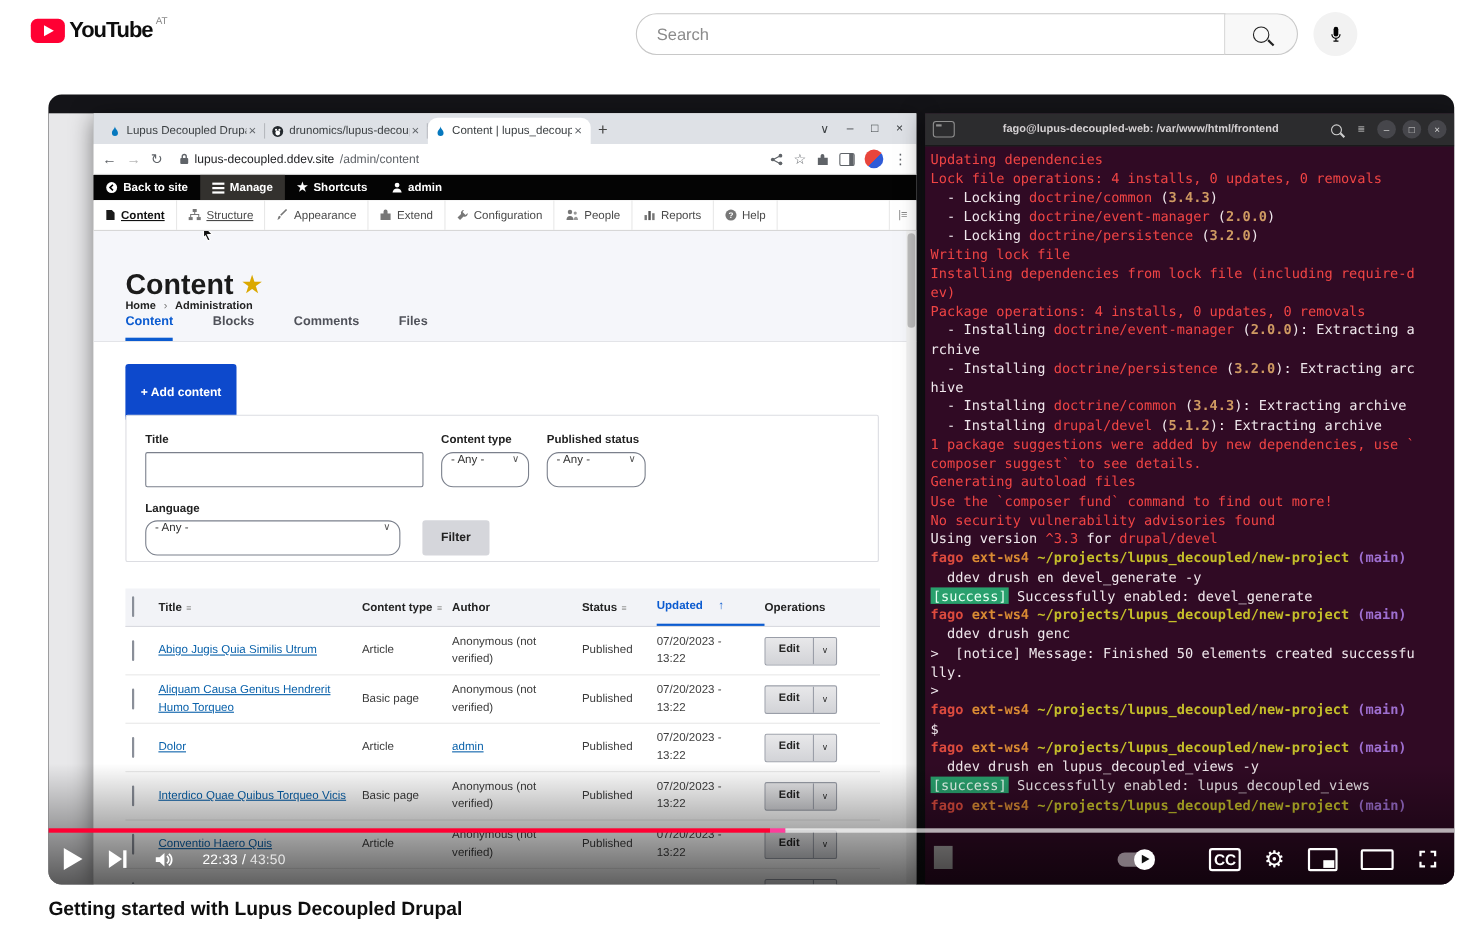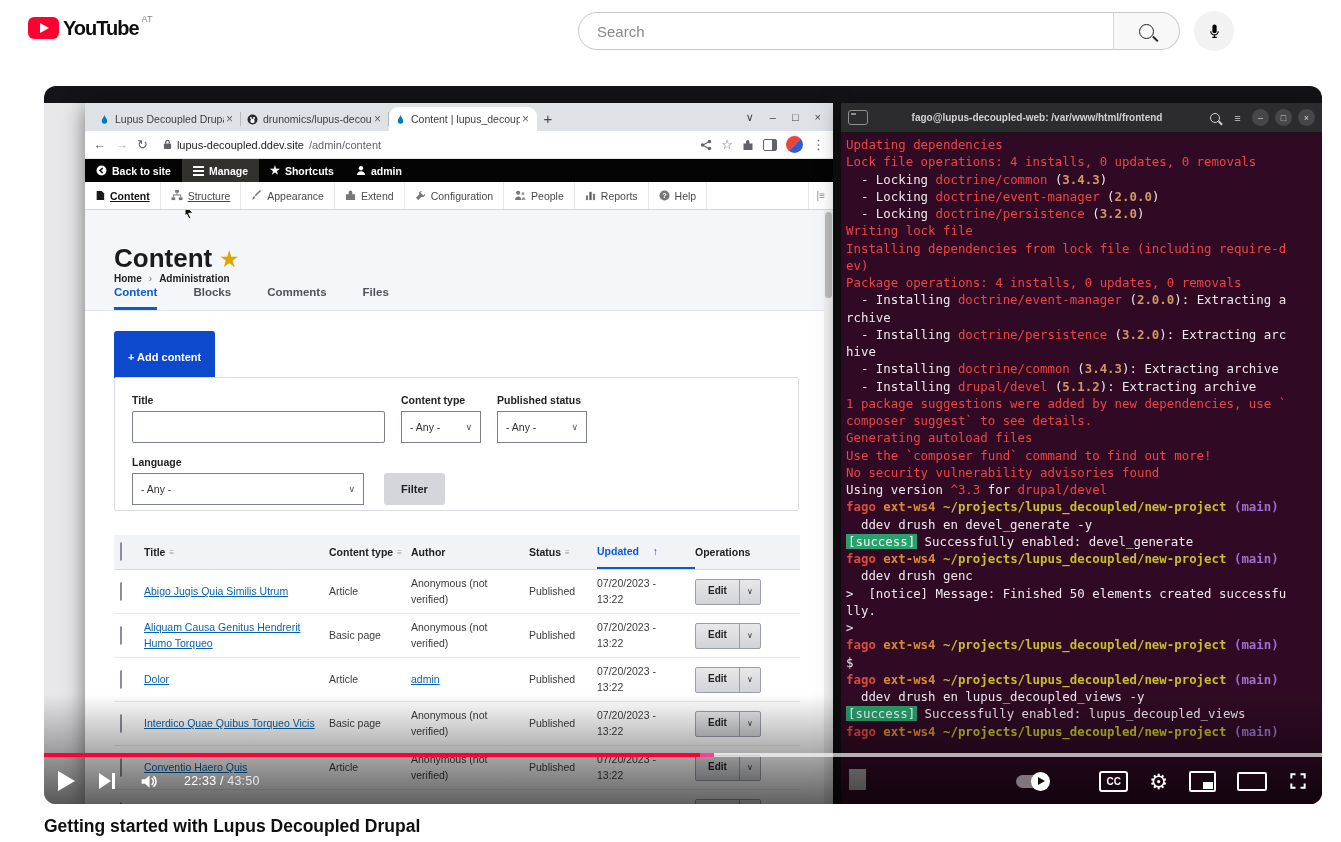--- a/index.html
+++ b/index.html
@@ -80,21 +80,21 @@
   .ptab.active{color:#0b5bd0;border-bottom-color:#0b5bd0;}
 
   .page-body{position:absolute;top:101px;left:0;right:0;bottom:0;background:#fff;}
   .addbtn{position:absolute;left:29px;top:20px;background:#0d49cc;color:#fff;font-size:11px;font-weight:bold;border:none;border-radius:3px;
           padding:20px 14px;cursor:pointer;}
   .fpanel{position:absolute;left:29px;top:66px;width:685px;height:134px;border:1px solid #dcdde2;border-radius:2px;background:#fff;box-sizing:border-box;padding:16px 17px;}
   .frow{display:flex;gap:16px;}
   .ffield{display:flex;flex-direction:column;}
   .flabel{font-size:10.5px;font-weight:bold;color:#222;margin-bottom:5px;}
   .finput{border:1px solid #7b808c;border-radius:2px;height:32px;box-sizing:border-box;font-size:11px;padding:0 8px;font-family:"Liberation Sans",sans-serif;}
-  .fselect{border:1px solid #7b808c;border-radius:0;height:32px;box-sizing:border-box;font-size:10.5px;color:#333;display:flex;align-items:center;
+  .fselect{border:1px solid #7b808c;border-radius:11px;height:32px;box-sizing:border-box;font-size:10.5px;color:#333;display:flex;
            justify-content:space-between;padding:0 8px;cursor:pointer;background:#fff;}
   .chev{color:#555;font-size:9px;margin-left:6px;}
   .fbtn{height:32px;background:#d5d6db;border:none;border-radius:3px;font-size:11px;font-weight:bold;color:#222;padding:0 17px;cursor:pointer;align-self:flex-end;}
 
   .ctable{position:absolute;left:29px;top:224px;width:686px;}
   .trow{display:grid;grid-template-columns:30px 185px 82px 118px 68px 98px 104px;align-items:center;min-height:43px;border-bottom:1px solid #e8e8e8;}
   .trow.thead{background:#f2f3f7;min-height:34px;border-bottom:1px solid #d9dae0;font-weight:bold;}
   .th{font-size:10.5px;color:#232323;display:flex;align-items:center;gap:4px;}
   .sorti{color:#9a9a9a;font-size:8px;}
   .th.upd{color:#0b5bd0;height:100%;display:flex;align-items:center;border-bottom:2px solid #0b5bd0;box-sizing:border-box;cursor:pointer;}
@@ -141,21 +141,21 @@
   .playbtn{width:0;height:0;border-left:17px solid #fff;border-top:10px solid transparent;border-bottom:10px solid transparent;cursor:pointer;}
   .nextbtn{display:flex;align-items:center;cursor:pointer;}
   .nextbtn .ntri{width:0;height:0;border-left:12px solid #fff;border-top:8px solid transparent;border-bottom:8px solid transparent;}
   .nextbtn .nbar{width:3px;height:16px;background:#fff;margin-left:1px;}
   .timetxt{color:#fff;font-size:12.5px;letter-spacing:.2px;}
   .timetxt .dur{color:rgba(255,255,255,.8);}
   .c-right{margin-left:auto;display:flex;align-items:center;gap:21px;}
   .ap-toggle{width:33px;height:13px;background:rgba(255,255,255,.45);border-radius:8px;position:relative;cursor:pointer;}
   .ap-knob{position:absolute;right:-1px;top:-3px;width:19px;height:19px;background:#fff;border-radius:50%;display:flex;align-items:center;justify-content:center;}
   .ap-knob i{width:0;height:0;border-left:7px solid #111;border-top:4.5px solid transparent;border-bottom:4.5px solid transparent;margin-left:2px;}
-  .ccbtn{width:25px;height:17px;border:2px solid #fff;border-radius:3px;color:#fff;font-size:10px;font-weight:bold;display:flex;align-items:center;justify-content:center;cursor:pointer;margin-left:29px;}
+  .ccbtn{width:25px;height:17px;border:2px solid #fff;border-radius:3px;color:#fff;font-size:14px;font-weight:bold;display:flex;align-items:center;justify-content:center;cursor:pointer;margin-left:29px;}
   .gear{color:#fff;font-size:21px;cursor:pointer;line-height:1;}
   .minip{width:23px;height:17px;border:2px solid #fff;border-radius:2px;position:relative;cursor:pointer;}
   .minip::after{content:"";position:absolute;right:1px;bottom:1px;width:10px;height:7px;background:#fff;}
   .theater{width:26px;height:15px;border:2px solid #fff;border-radius:2px;cursor:pointer;}
   .fsbtn{cursor:pointer;display:flex;}
 
   .vtitle{position:absolute;left:44px;top:816px;font-size:17.5px;font-weight:bold;color:#0f0f0f;margin:0;}
 </style>
 </head>
 <body>

